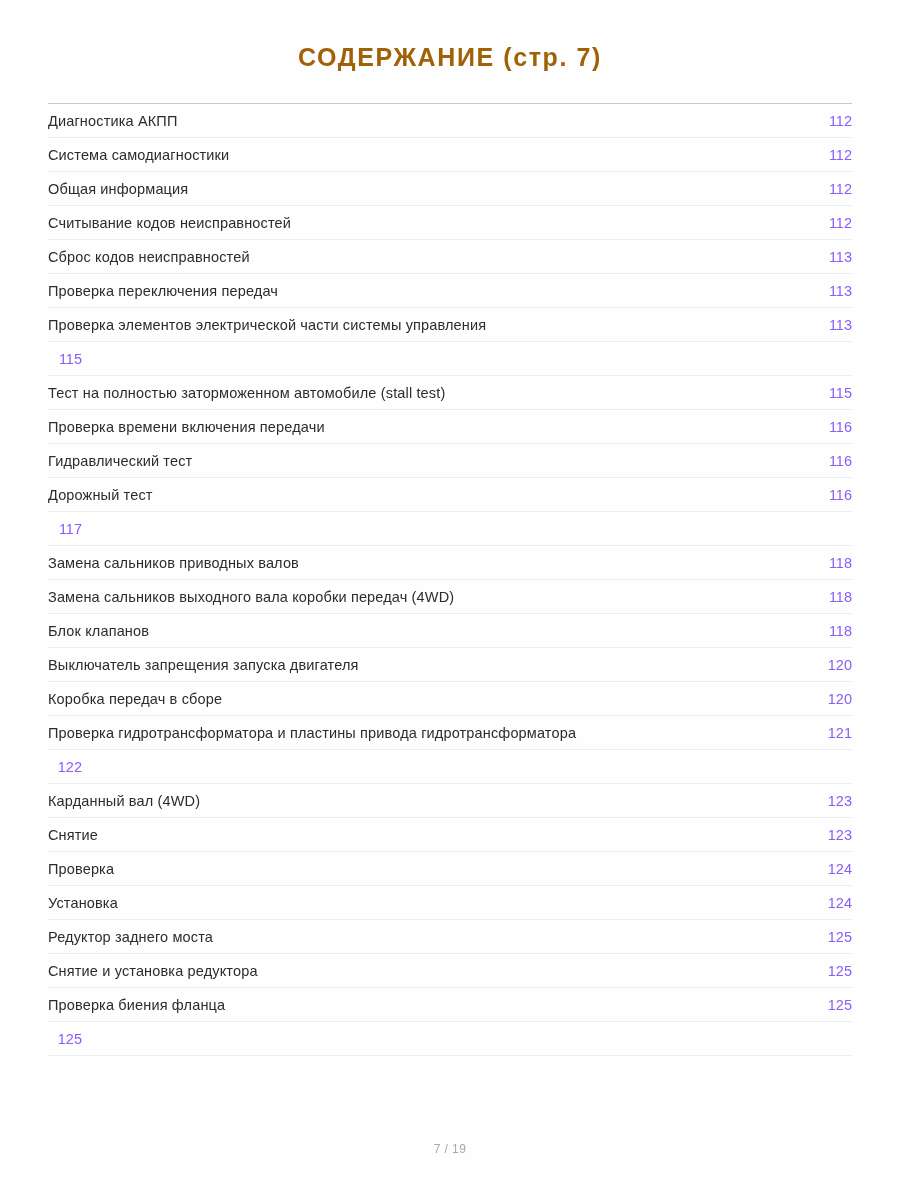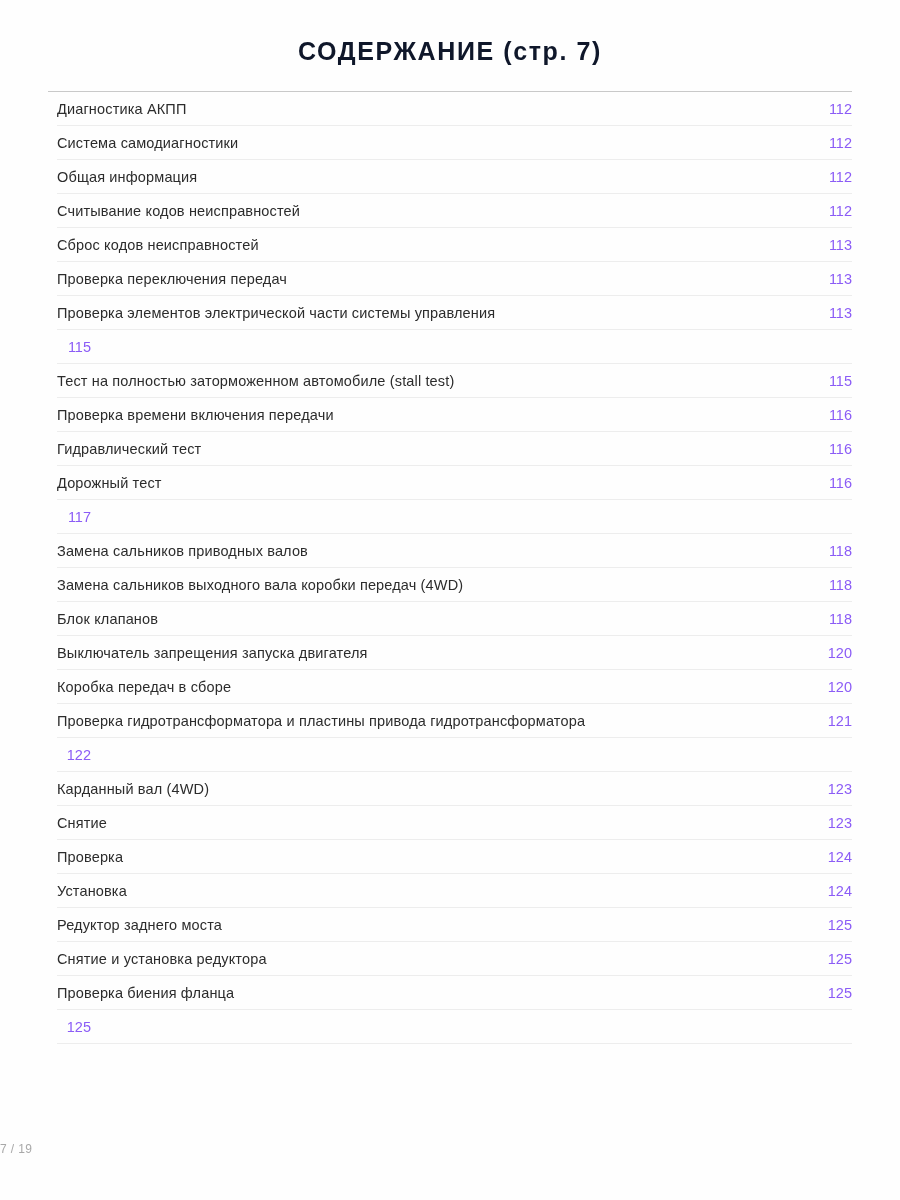--- a/index.html
+++ b/index.html
@@ -19,27 +19,27 @@
   .page {
     width: 900px;
     height: 1200px;
     box-sizing: border-box;
     padding: 0;
     display: flex;
     flex-direction: column;
     position: relative;
   }
   .doc-title {
-    margin: 0;
+    margin: 6px;
     padding-top: 36px;
     text-align: center;
     font-size: 25px;
     font-weight: bold;
     letter-spacing: 1.6px;
-    color: #0f172a;
+    color: #a16207;
     line-height: 1.25;
   }
   .title-rule {
     width: 804px;
     margin: 24px auto 0 auto;
     height: 1px;
     background: #c9c9c9;
   }
   .toc {
     width: 804px;
@@ -47,21 +47,20 @@
     padding-top: 0;
   }
   .toc-row {
     display: flex;
     align-items: baseline;
     justify-content: space-between;
     height: 34px;
     box-sizing: border-box;
     border-bottom: 1px solid #ededed;
     font-size: 14.5px;
-    margin-left: 9px;
   }
   .toc-row:last-child {
     border-bottom: 1px solid #ededed;
   }
   .toc-label {
     color: #2c2c2c;
     letter-spacing: 0.15px;
     white-space: nowrap;
     overflow: hidden;
     text-overflow: ellipsis;
@@ -74,20 +73,21 @@
     min-width: 34px;
     text-align: right;
     flex: 0 0 auto;
     line-height: 34px;
   }
   .footer {
     position: absolute;
     left: 0;
     right: 0;
     bottom: 44px;
+    text-align: center;
     font-size: 12px;
     color: #a8a8a8;
     letter-spacing: 0.4px;
   }
 </style>
 </head>
 <body>
 
 <div class="page">
 

